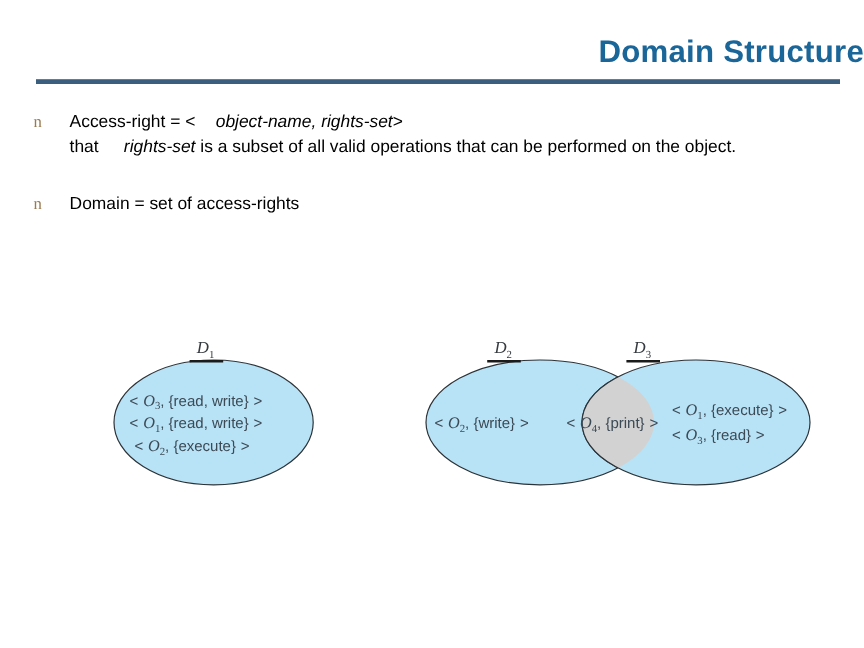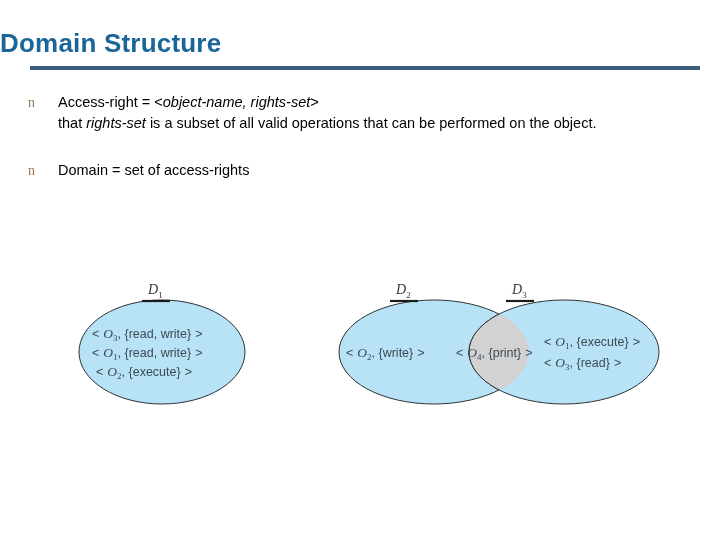--- a/index.html
+++ b/index.html
@@ -14,21 +14,21 @@
     overflow: hidden;
     position: relative;
   }
 
   
   #slide-title {
     position: absolute;
     top: 28px;
     left: 0;
     width: 720px;
-    text-align: left;
+    text-align: right;
     font-size: 26px;
     font-weight: bold;
     color: #1a6699;
     letter-spacing: 0.2px;
     font-family: "Liberation Sans", sans-serif;
   }
   #title-rule {
     position: absolute;
     top: 66px;
     left: 30px;
@@ -58,26 +58,26 @@
     line-height: 20px;
     padding-top: 1px;
   }
   .bullet-text {
     flex: 1 1 auto;
     font-size: 14.5px;
     color: #000000;
     line-height: 21px;
     font-family: "Liberation Sans", sans-serif;
   }
-  .ital { font-style: italic; }
+  .ital { font-style: italic; margin-left: 17px; }
 
   
   #venn-figure {
     position: absolute;
-    left: 74px;
+    left: 90px;
     top: 272px;
     width: 600px;
     height: 140px;
   }
   #venn-svg { display: block; }
 
   .ellipse-shape {
     fill: #b8e2f5;
     stroke: #2c3338;
     stroke-width: 1;

